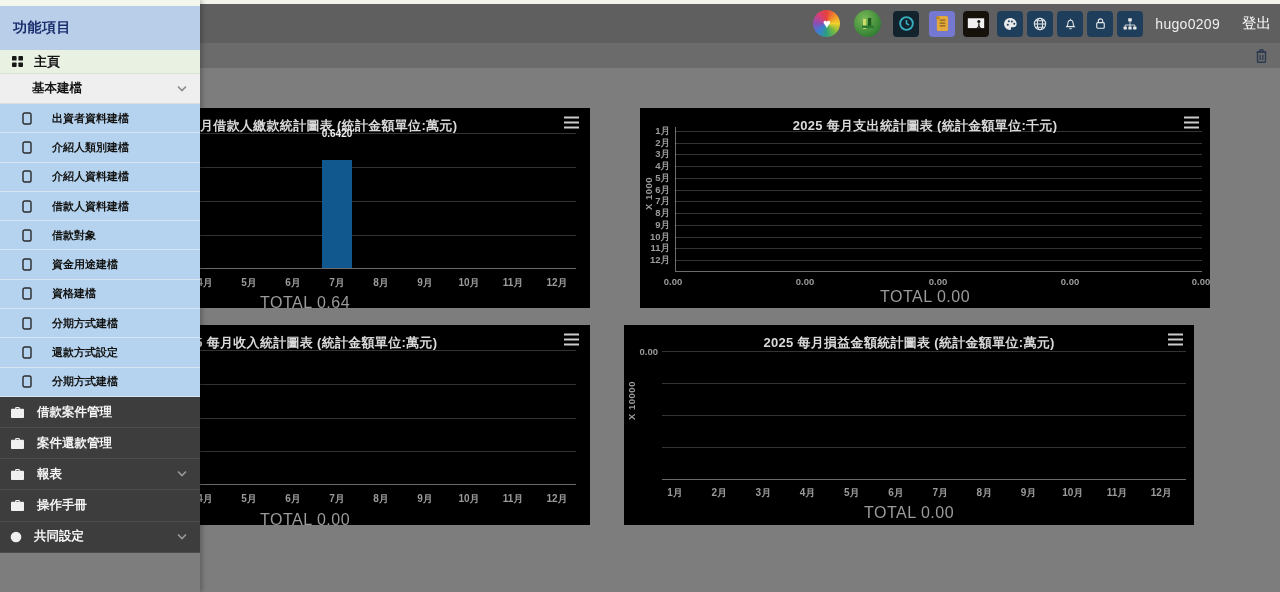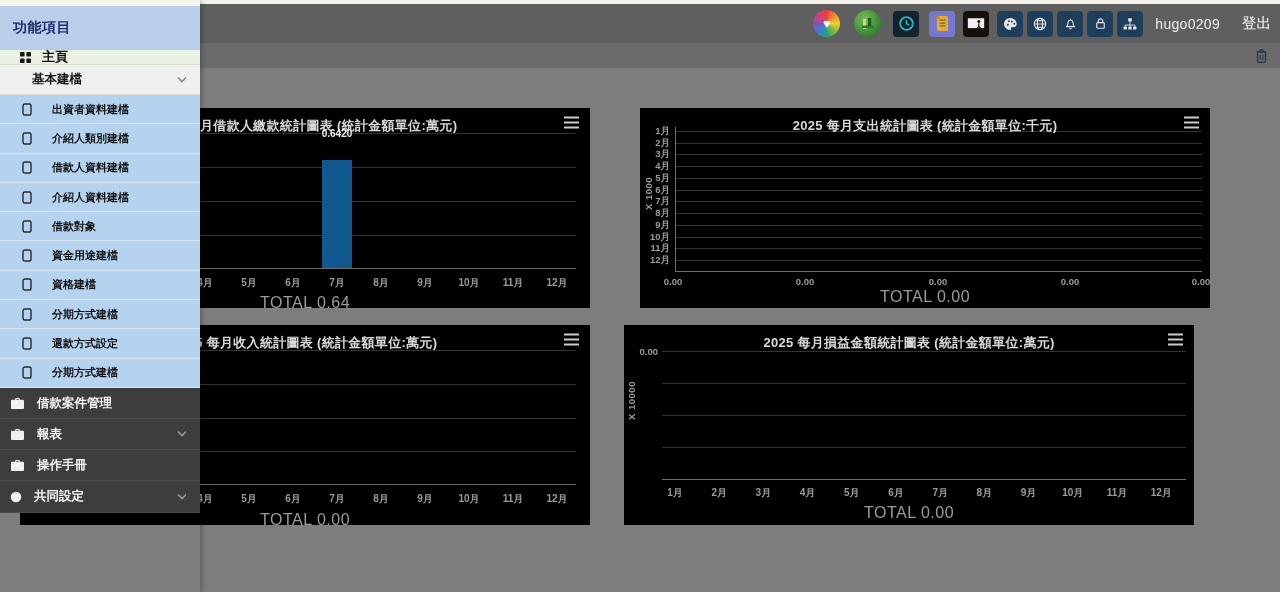--- a/index.html
+++ b/index.html
@@ -26,22 +26,22 @@
   .present-app { background:#15100a; margin-right:4px; }
   .user-name { color:#efefef; font-size:14px; margin-left:12px; letter-spacing:0.3px; }
   .logout { color:#ffffff; font-size:14.5px; margin-left:22px; cursor:pointer; }
 
   
   .sidebar { position:absolute; left:0; top:0; width:200px; height:592px; z-index:10; display:flex; flex-direction:column;
              box-shadow:2px 0 5px rgba(0,0,0,0.25); }
   .sb-strip { height:6px; background:#f2f6ec; }
   .sb-header { height:44px; background:#b9cfe9; color:#1b2e6d; font-weight:bold; font-size:14px;
                display:flex; align-items:center; padding-left:13px; letter-spacing:0.5px; }
-  .sb-home { height:15px; background:#e9f1e3; border-bottom:1px solid #d8e2d4; display:flex; align-items:center;
-             gap:11px; padding-left:20px; font-weight:bold; font-size:13px; color:#141414; cursor:pointer; }
+  .sb-home { height:24px; background:#e9f1e3; border-bottom:1px solid #d8e2d4; display:flex; align-items:center;
+             gap:11px; padding-left:12px; font-weight:bold; font-size:13px; color:#141414; cursor:pointer; }
   .sb-section { height:30px; background:#efefef; border-bottom:1px solid #dddddd; display:flex; align-items:center;
                 padding-left:32px; font-weight:bold; font-size:12.5px; color:#141414; cursor:pointer; }
   .sb-blue { display:flex; flex-direction:column; }
   .sb-item-blue { height:29.3px; background:#b5d3ee; border-bottom:1px solid #d7e4f2; display:flex; align-items:center;
                   gap:20px; padding-left:22px; font-weight:bold; font-size:11px; color:#141414; cursor:pointer; }
   .sb-dark { display:flex; flex-direction:column; flex:1; }
   .sb-item-dark { height:31.17px; background:#3d3d3d; border-bottom:1px solid #4c4c4c; display:flex; align-items:center;
                   gap:12px; padding-left:10px; font-weight:bold; font-size:12.5px; color:#f5f5f5; cursor:pointer; }
   .chev { margin-left:auto; margin-right:12px; display:flex; align-items:center; }
 
@@ -301,27 +301,27 @@
       <div class="sb-item-blue">
         <svg width="10" height="13" viewBox="0 0 10 13">
           <rect x="1" y="1" width="8" height="11" rx="1.8" fill="none" stroke="#2a2a2a" stroke-width="1.4"></rect>
         </svg>
         <span>介紹人類別建檔</span>
       </div>
       <div class="sb-item-blue">
         <svg width="10" height="13" viewBox="0 0 10 13">
           <rect x="1" y="1" width="8" height="11" rx="1.8" fill="none" stroke="#2a2a2a" stroke-width="1.4"></rect>
         </svg>
+        <span>介紹人資料建檔</span>
+      </div>
+      <div class="sb-item-blue">
+        <svg width="10" height="13" viewBox="0 0 10 13">
+          <rect x="1" y="1" width="8" height="11" rx="1.8" fill="none" stroke="#2a2a2a" stroke-width="1.4"></rect>
+        </svg>
         <span>借款人資料建檔</span>
-      </div>
-      <div class="sb-item-blue">
-        <svg width="10" height="13" viewBox="0 0 10 13">
-          <rect x="1" y="1" width="8" height="11" rx="1.8" fill="none" stroke="#2a2a2a" stroke-width="1.4"></rect>
-        </svg>
-        <span>介紹人資料建檔</span>
       </div>
       <div class="sb-item-blue">
         <svg width="10" height="13" viewBox="0 0 10 13">
           <rect x="1" y="1" width="8" height="11" rx="1.8" fill="none" stroke="#2a2a2a" stroke-width="1.4"></rect>
         </svg>
         <span>借款對象</span>
       </div>
       <div class="sb-item-blue">
         <svg width="10" height="13" viewBox="0 0 10 13">
           <rect x="1" y="1" width="8" height="11" rx="1.8" fill="none" stroke="#2a2a2a" stroke-width="1.4"></rect>
@@ -352,20 +352,26 @@
         </svg>
         <span>分期方式建檔</span>
       </div>
     </div>
   <div class="sb-dark" id="dark-items">
       <div class="sb-item-dark">
         <svg width="15" height="13" viewBox="0 0 16 14">
           <path d="M5.5 3V2.2C5.5 1.5 6 1 6.7 1h2.6c.7 0 1.2.5 1.2 1.2V3h3.3c.7 0 1.2.5 1.2 1.2v7.6c0 .7-.5 1.2-1.2 1.2H2.2c-.7 0-1.2-.5-1.2-1.2V4.2C1 3.5 1.5 3 2.2 3h3.3zm1.3 0h2.4V2.2H6.8V3z" fill="#f0f0f0"></path>
         </svg>
         <span>借款案件管理</span>
+      </div>
+      <div class="sb-item-dark">
+        <svg width="15" height="13" viewBox="0 0 16 14">
+          <path d="M5.5 3V2.2C5.5 1.5 6 1 6.7 1h2.6c.7 0 1.2.5 1.2 1.2V3h3.3c.7 0 1.2.5 1.2 1.2v7.6c0 .7-.5 1.2-1.2 1.2H2.2c-.7 0-1.2-.5-1.2-1.2V4.2C1 3.5 1.5 3 2.2 3h3.3zm1.3 0h2.4V2.2H6.8V3z" fill="#f0f0f0"></path>
+        </svg>
+        <span>案件還款管理</span>
       </div>
       <div class="sb-item-dark">
         <svg width="15" height="13" viewBox="0 0 16 14">
           <path d="M5.5 3V2.2C5.5 1.5 6 1 6.7 1h2.6c.7 0 1.2.5 1.2 1.2V3h3.3c.7 0 1.2.5 1.2 1.2v7.6c0 .7-.5 1.2-1.2 1.2H2.2c-.7 0-1.2-.5-1.2-1.2V4.2C1 3.5 1.5 3 2.2 3h3.3zm1.3 0h2.4V2.2H6.8V3z" fill="#f0f0f0"></path>
         </svg>
         <span>報表</span>
         <span class="chev">
           <svg width="12" height="8" viewBox="0 0 12 8">
             <path d="M2 1.5l4 4 4-4" stroke="#9a9a9a" stroke-width="1.6" fill="none"></path>
           </svg>

